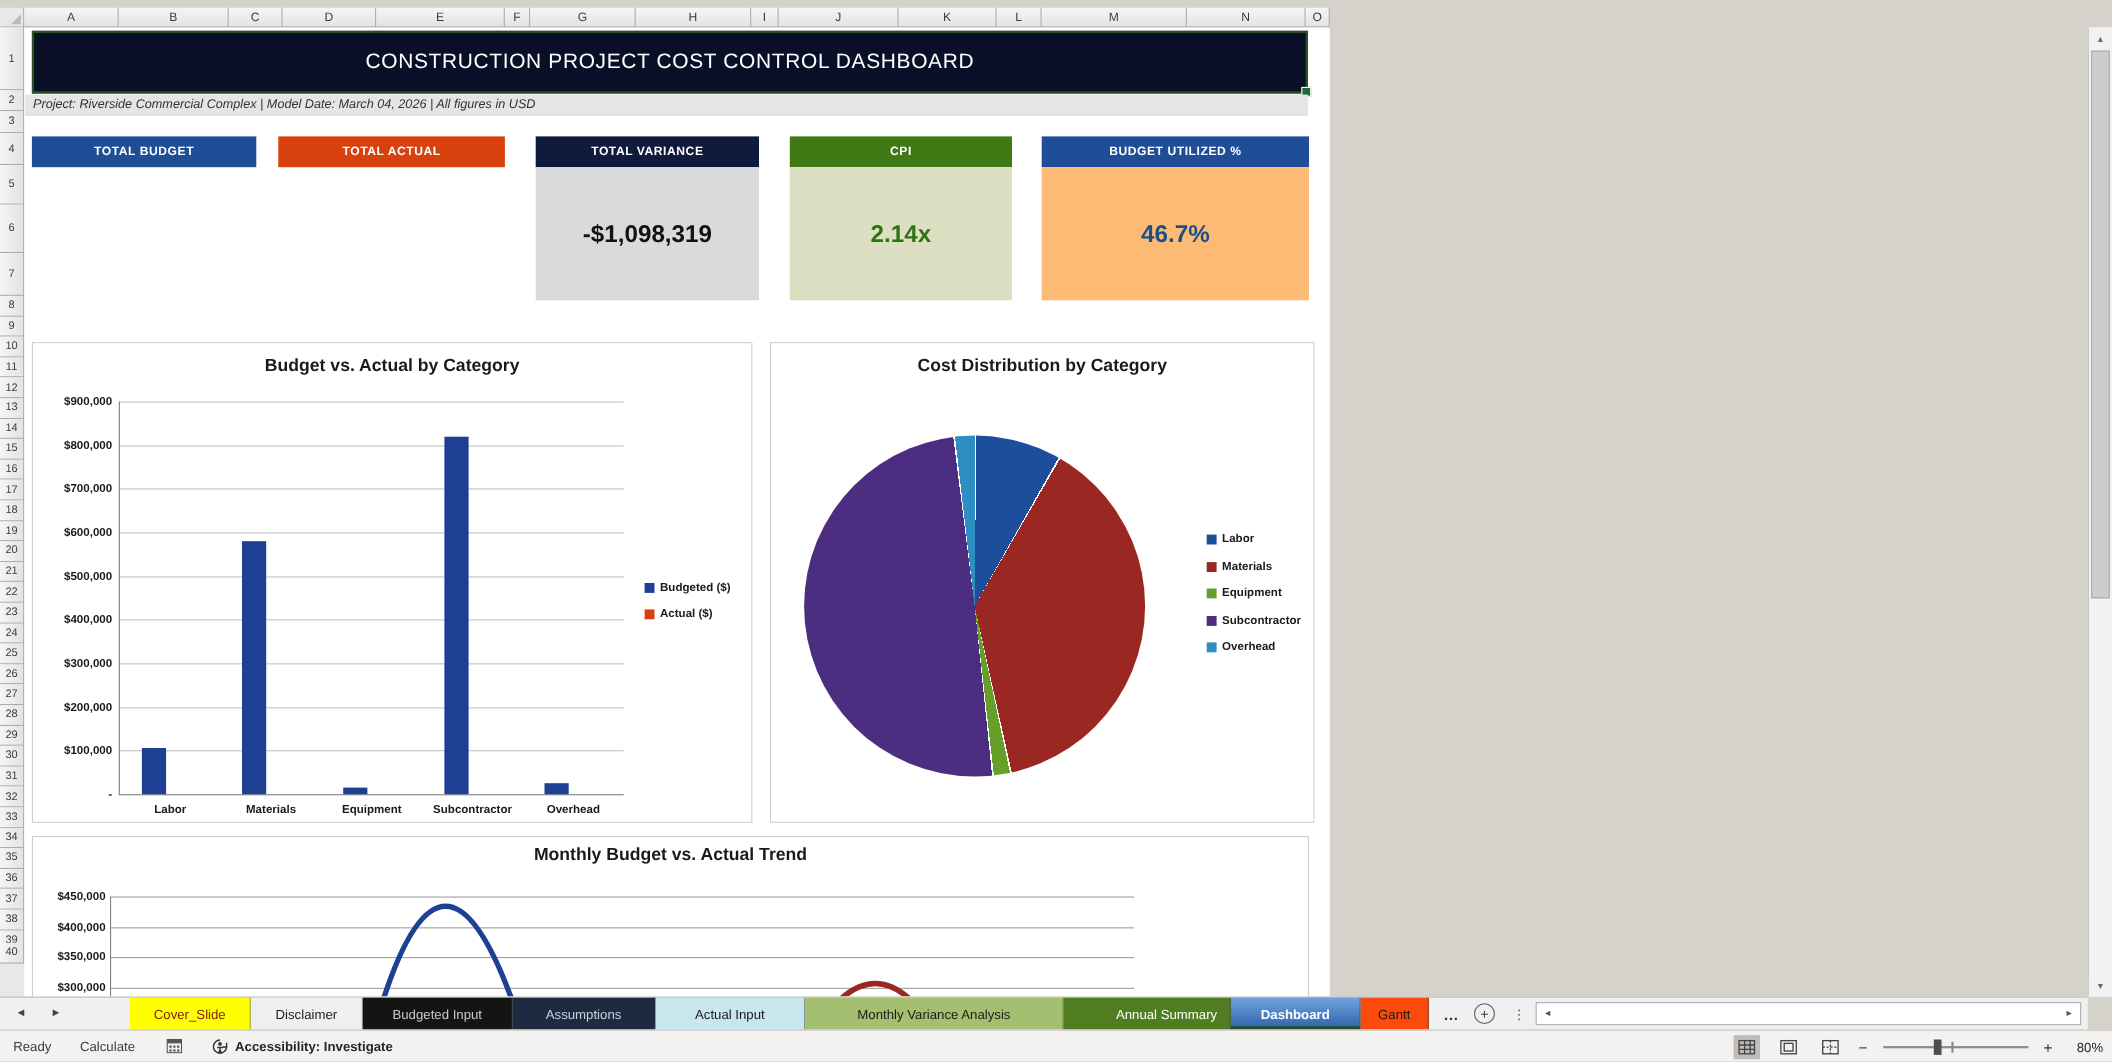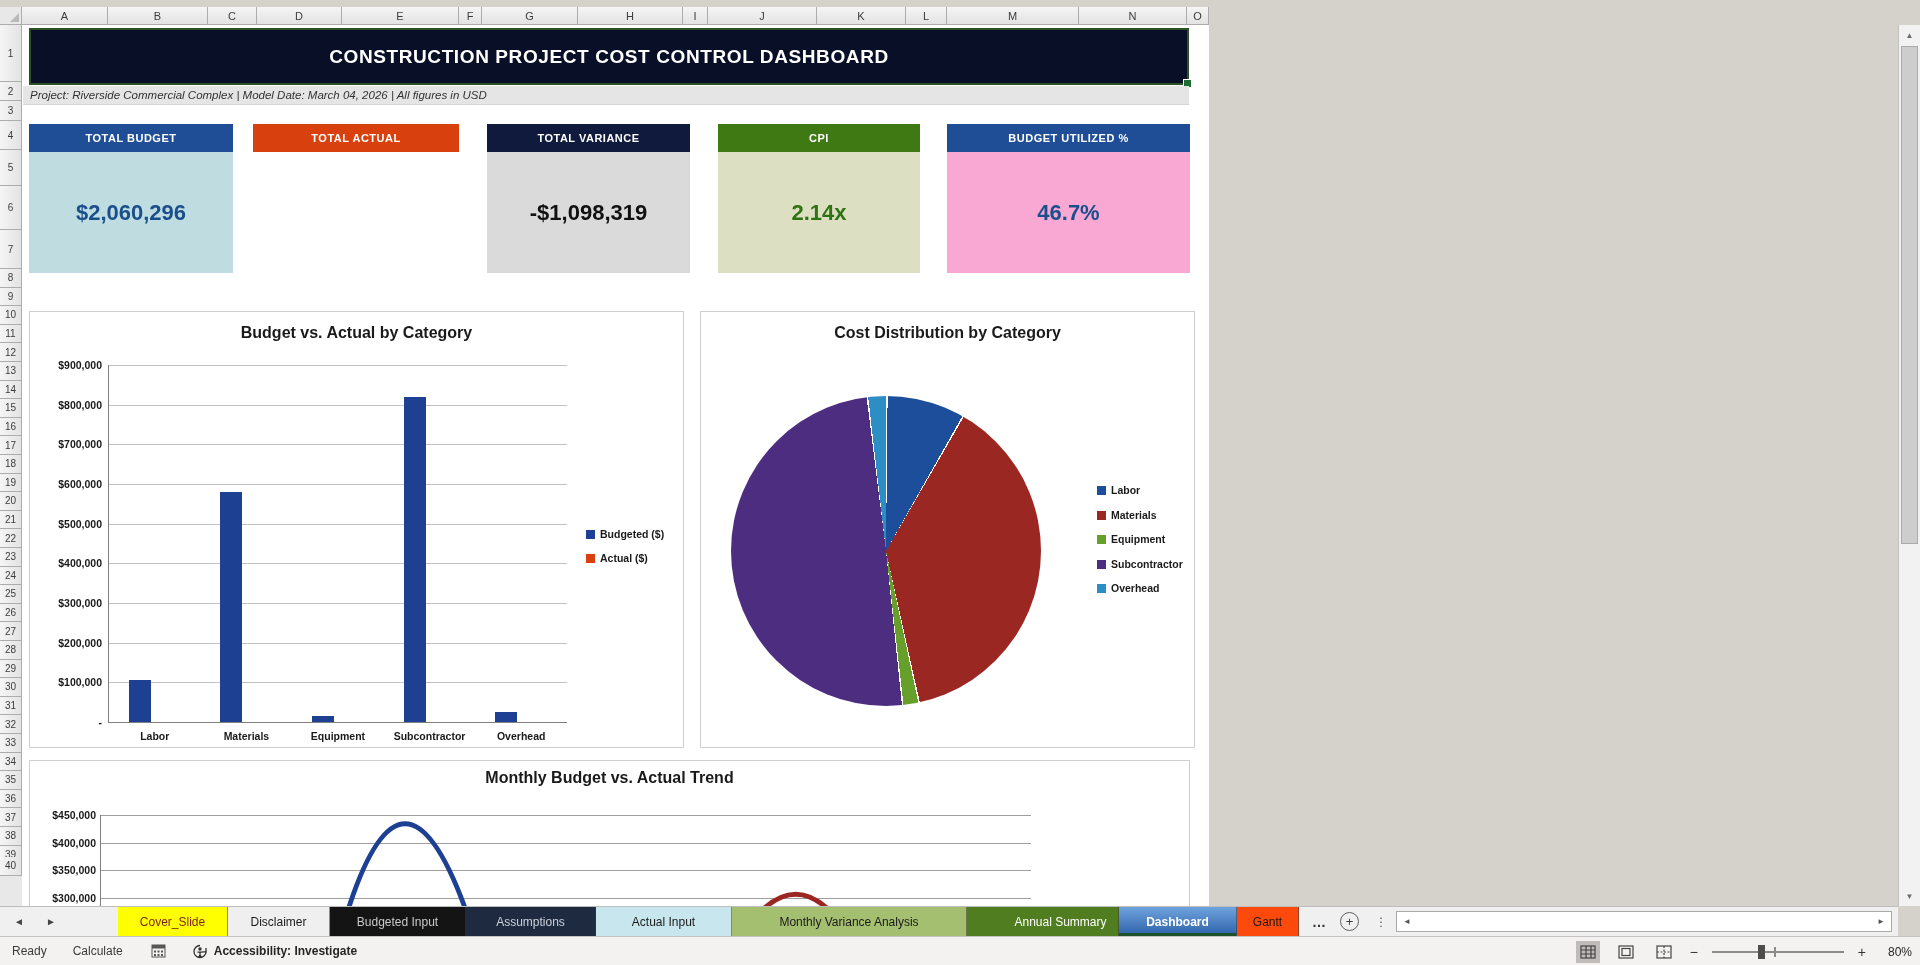--- a/index.html
+++ b/index.html
@@ -8,21 +8,21 @@
   #selectall{position:absolute;left:0;top:7px;width:22px;height:18px;background:#E8E8E8;border-right:1px solid #ACACAC;border-bottom:1px solid #ACACAC;box-sizing:border-box;}
   .sa-tri{position:absolute;right:2px;bottom:2px;width:0;height:0;border-left:9px solid transparent;border-bottom:9px solid #B9B9B9;}
   #colheaders{position:absolute;left:22px;top:7px;width:1187px;height:18px;}
   .colh{position:absolute;top:0;height:18px;box-sizing:border-box;border-right:1px solid #ACACAC;border-bottom:1px solid #ACACAC;background:linear-gradient(#F5F5F5,#E3E3E3);color:#3c3c3c;font-size:11px;display:flex;align-items:center;justify-content:center;}
   #rowheaders{position:absolute;left:0;top:25px;width:22px;height:881px;background:#E8E8E8;}
   .rowh{position:absolute;left:0;width:22px;box-sizing:border-box;border-bottom:1px solid #ACACAC;border-right:1px solid #ACACAC;background:linear-gradient(90deg,#F5F5F5,#E3E3E3);color:#3c3c3c;font-size:10px;display:flex;align-items:center;justify-content:center;}
   #sheet{position:absolute;left:22px;top:25px;width:1187px;height:881px;background:#fff;overflow:hidden;}
   #deadzone{position:absolute;left:1209px;top:7px;width:689px;height:899px;background:#D5D1CB;}
   
   #banner{position:absolute;left:7px;top:3px;width:1160px;height:57px;background:#0A0F28;border:2px solid #2B5226;box-sizing:border-box;display:flex;align-items:center;justify-content:center;}
-  #banner span{color:#fff;font-weight:700;font-size:19px;letter-spacing:.6px;text-align:right;}
+  #banner span{color:#fff;font-weight:400;font-size:19px;letter-spacing:.6px;text-align:right;}
   #fillhandle{position:absolute;right:-5px;bottom:-5px;width:7px;height:7px;background:#1E6B34;border:1px solid #fff;}
   #subtitlerow{position:absolute;left:1px;top:61px;width:1166px;height:19px;background:#E5E5E5;display:flex;align-items:center;border-bottom:1px solid #D6D6D6;box-sizing:border-box;}
   #subtitlerow span{font-style:italic;font-size:11.5px;color:#333;margin-left:7px;}
   
   .kpi{position:absolute;top:99px;}
   .kpi-h{height:28px;display:flex;align-items:center;justify-content:center;color:#fff;font-size:11px;font-weight:700;letter-spacing:.5px;}
   .kpi-b{height:121px;display:flex;align-items:center;justify-content:center;font-size:22px;font-weight:700;}
   
   .panel{position:absolute;background:#fff;border:1px solid #CFCFCF;box-sizing:border-box;}
   #barPanel{left:7px;top:286px;width:655px;height:437px;}
@@ -143,36 +143,35 @@
     <div id="banner">
       <span>CONSTRUCTION PROJECT COST CONTROL DASHBOARD</span>
       <div id="fillhandle"></div>
     </div>
     <div id="subtitlerow">
       <span>Project: Riverside Commercial Complex  |  Model Date: March 04, 2026  |  All figures in USD</span>
     </div>
     <div id="kpis">
         <div class="kpi" style="left: 7px; width: 204px;">
           <div class="kpi-h" style="background: rgb(31, 78, 150);">TOTAL BUDGET</div>
-          <div class="kpi-b" style="background: rgb(191, 220, 224); color: rgb(26, 79, 140);">$2,060,296</div>
         </div>
         <div class="kpi" style="left: 231px; width: 206px;">
           <div class="kpi-h" style="background: rgb(216, 64, 14);">TOTAL ACTUAL</div>
         </div>
         <div class="kpi" style="left: 465px; width: 203px;">
           <div class="kpi-h" style="background: rgb(16, 26, 60);">TOTAL VARIANCE</div>
           <div class="kpi-b" style="background: rgb(218, 218, 218); color: rgb(17, 17, 17);">-$1,098,319</div>
         </div>
         <div class="kpi" style="left: 696px; width: 202px;">
           <div class="kpi-h" style="background: rgb(62, 121, 20);">CPI</div>
           <div class="kpi-b" style="background: rgb(221, 223, 194); color: rgb(47, 116, 19);">2.14x</div>
         </div>
         <div class="kpi" style="left: 925px; width: 243px;">
           <div class="kpi-h" style="background: rgb(31, 78, 150);">BUDGET UTILIZED %</div>
-          <div class="kpi-b" style="background: #f9a8d4; color: rgb(26, 79, 140);">46.7%</div>
+          <div class="kpi-b" style="background: #fdba74; color: rgb(26, 79, 140);">46.7%</div>
         </div>
       </div>
     <div id="barPanel" class="panel">
         <div class="ctitle" style="top: 12px;">Budget vs. Actual by Category</div>
         <div class="gridline" style="left: 79px; top: 53px; width: 458px;"></div>
         <div class="ylab" style="left: 0px; width: 72px; top: 47px;">$900,000</div>
         <div class="gridline" style="left: 79px; top: 92.6667px; width: 458px;"></div>
         <div class="ylab" style="left: 0px; width: 72px; top: 86.6667px;">$800,000</div>
         <div class="gridline" style="left: 79px; top: 132.333px; width: 458px;"></div>
         <div class="ylab" style="left: 0px; width: 72px; top: 126.333px;">$700,000</div>

